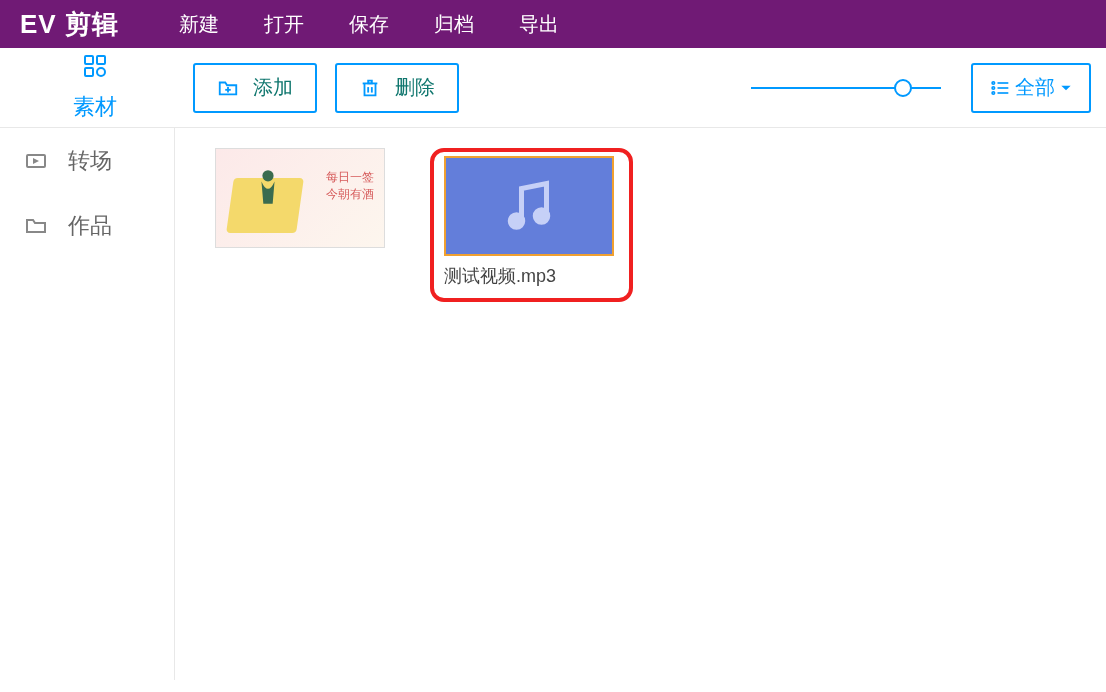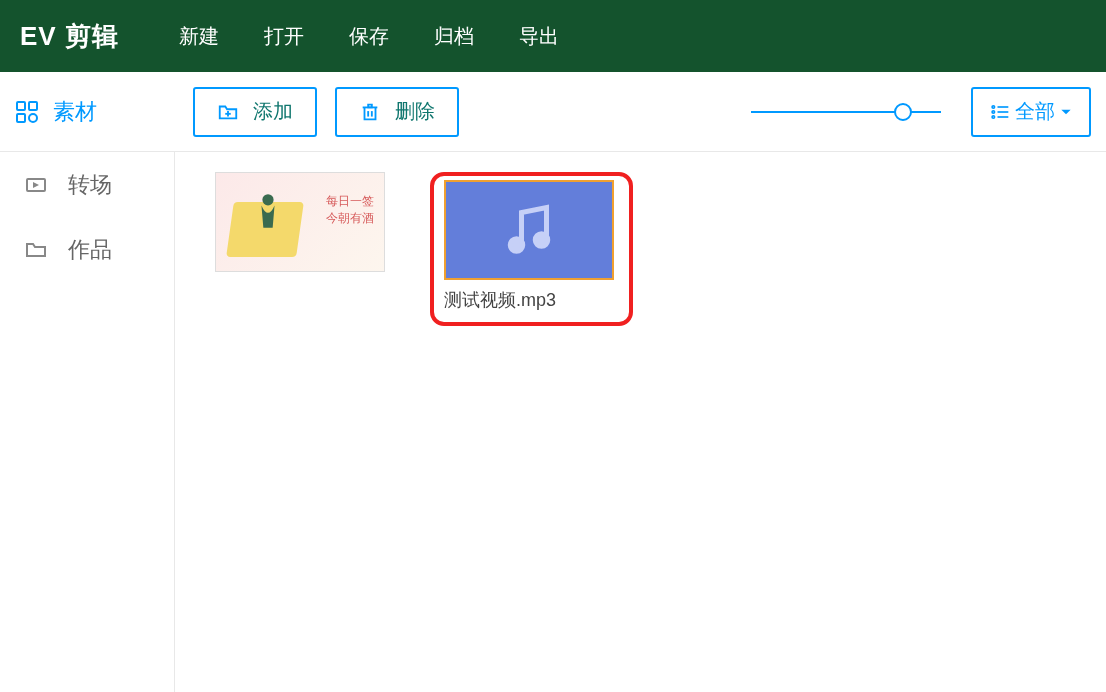--- a/index.html
+++ b/index.html
@@ -4,22 +4,22 @@
   <style>
     * { box-sizing: border-box; margin: 0; padding: 0; }
     body {
       font-family: "Microsoft YaHei", Arial, sans-serif;
       width: 1106px;
       height: 692px;
       overflow: hidden;
       background: #fff;
     }
     .topbar {
-      height: 72px;
-      background: #14532d;
+      height: 48px;
+      background: #701a75;
       display: flex;
       align-items: center;
       padding: 10px 20px;
       color: #fff;
     }
     .app-title {
       font-size: 26px;
       font-weight: bold;
       margin-right: 60px;
       letter-spacing: 1px;
@@ -34,20 +34,21 @@
       display: flex;
       align-items: center;
       padding: 0 15px;
       border-bottom: 1px solid #e8e8e8;
     }
     .toolbar-left {
       width: 160px;
       display: flex;
       align-items: center;
       gap: 14px;
+      flex-direction: column;
     }
     .grid-icon-svg { width: 24px; height: 24px; }
     .tab-label {
       font-size: 22px;
       color: #0099ff;
       font-weight: 500;
     }
     .btn-box {
       display: flex;
       align-items: center;

